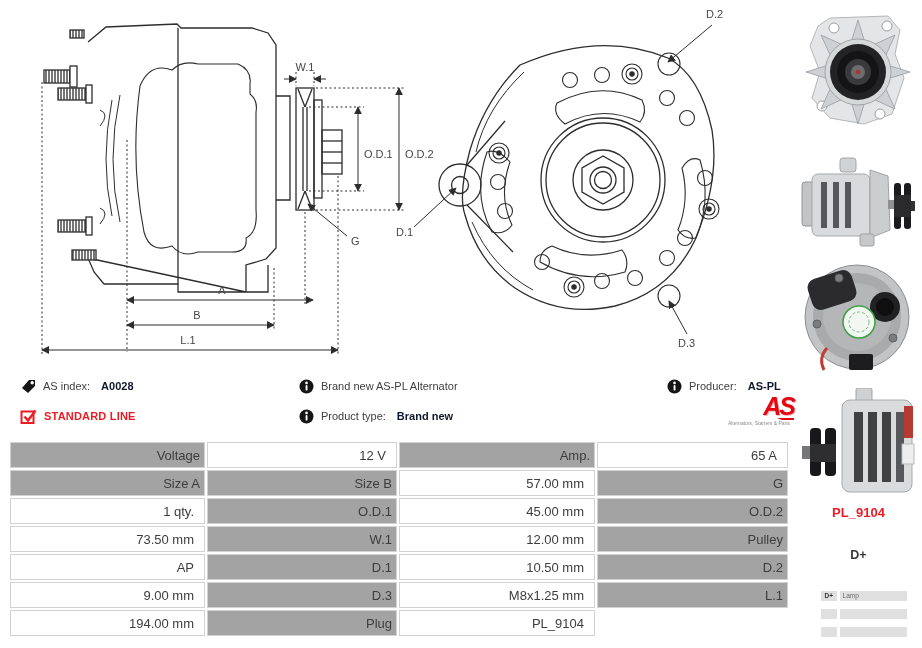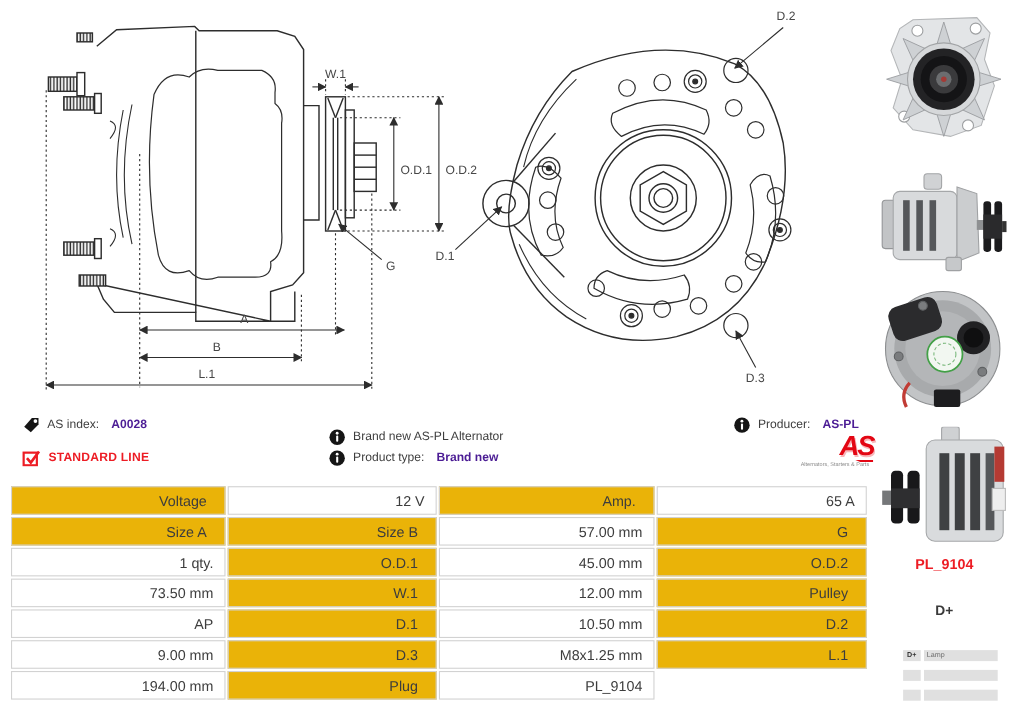--- a/index.html
+++ b/index.html
@@ -2,40 +2,40 @@
 <html><head>
 <meta charset="utf-8">
 <style>
   html,body{margin:0;padding:0;background:#fff;}
   body{font-family:"Liberation Sans",sans-serif;}
   #page{position:relative;width:922px;height:648px;background:#fff;overflow:hidden;}
 
   
   .info-item{position:absolute;display:flex;align-items:center;gap:7px;height:18px;
              font-size:11px;color:#3e3e3e;white-space:nowrap;}
-  .info-item .val{font-weight:bold;color:#4c1d95;margin-left:4px;}
+  .info-item .val{font-weight:bold;color:#0f172a;margin-left:4px;}
   .std-line{font-weight:bold;color:#ed1c24;letter-spacing:.2px;}
   .icon{flex:0 0 auto;display:inline-flex;}
 
   
   .logo{position:absolute;left:724px;top:394px;width:70px;text-align:center;}
   .logo-top{display:flex;align-items:flex-end;justify-content:center;height:26px;flex-direction:column;}
   .logo-as{font-style:italic;font-weight:bold;font-size:25px;line-height:24px;color:#e30613;
            letter-spacing:-2px;text-shadow:1px 1px 0 #f8b7ba;}
   .logo-stripes{display:inline-block;width:17px;height:19px;margin-left:3px;
                 background:repeating-linear-gradient(180deg,#e30613 0 2.6px,#fff 2.6px 5.2px);
                 clip-path:polygon(0 0,100% 0,100% 100%,30% 100%);}
   .logo-sub{font-size:5px;color:#8c8c8c;white-space:nowrap;margin-top:0;}
 
   
   .spec-table{position:absolute;left:10px;top:442px;display:grid;
               grid-template-columns:195px 190px 196px 191px;grid-auto-rows:26px;gap:2px;}
   .spec-cell{border:1px solid #d2d2d2;font-size:13px;color:#3d3d3d;line-height:26px;
              text-align:right;box-sizing:border-box;}
-  .spec-label{background:#eab308;padding-right:16px;}
+  .spec-label{background:#a3a3a3;padding-right:4px;}
   .spec-value{background:#fff;padding-right:10px;padding-left:25px;}
 
   
   .photo{position:absolute;}
   .plug-code{position:absolute;left:795px;top:505px;width:127px;text-align:center;
              font-size:13px;font-weight:bold;color:#ed1c24;}
   .terminal{position:absolute;left:795px;top:548px;width:127px;text-align:center;
             font-size:12.5px;font-weight:bold;color:#3a3a3a;}
   .pinout{position:absolute;left:821px;top:591px;width:86px;}
   .pinout-row{display:flex;gap:3px;margin-bottom:8px;}
@@ -222,21 +222,21 @@
     <span class="icon">
       <svg width="16" height="16" viewBox="0 0 16 16">
           <path d="M2,10 L9,2 L15,2 L15,8 L8,15 Z" fill="#151515"></path>
           <circle cx="12.2" cy="4.8" r="1.7" fill="#fff"></circle>
         </svg>
     </span>
     <span>AS index:</span>
     <span class="val">A0028</span>
   </div>
 
-  <div class="info-item" style="left:299px;top:388px;">
+  <div class="info-item" style="left:299px;top:377px;">
     <span class="icon">
       <svg width="15" height="15" viewBox="0 0 15 15">
           <circle cx="7.5" cy="7.5" r="7" fill="#151515"></circle>
           <circle cx="7.5" cy="3.9" r="1.3" fill="#fff"></circle>
           <rect x="6.6" y="6" width="1.9" height="5.6" rx="0.9" fill="#fff"></rect>
         </svg>
     </span>
     <span>Brand new AS-PL Alternator</span>
   </div>
 

